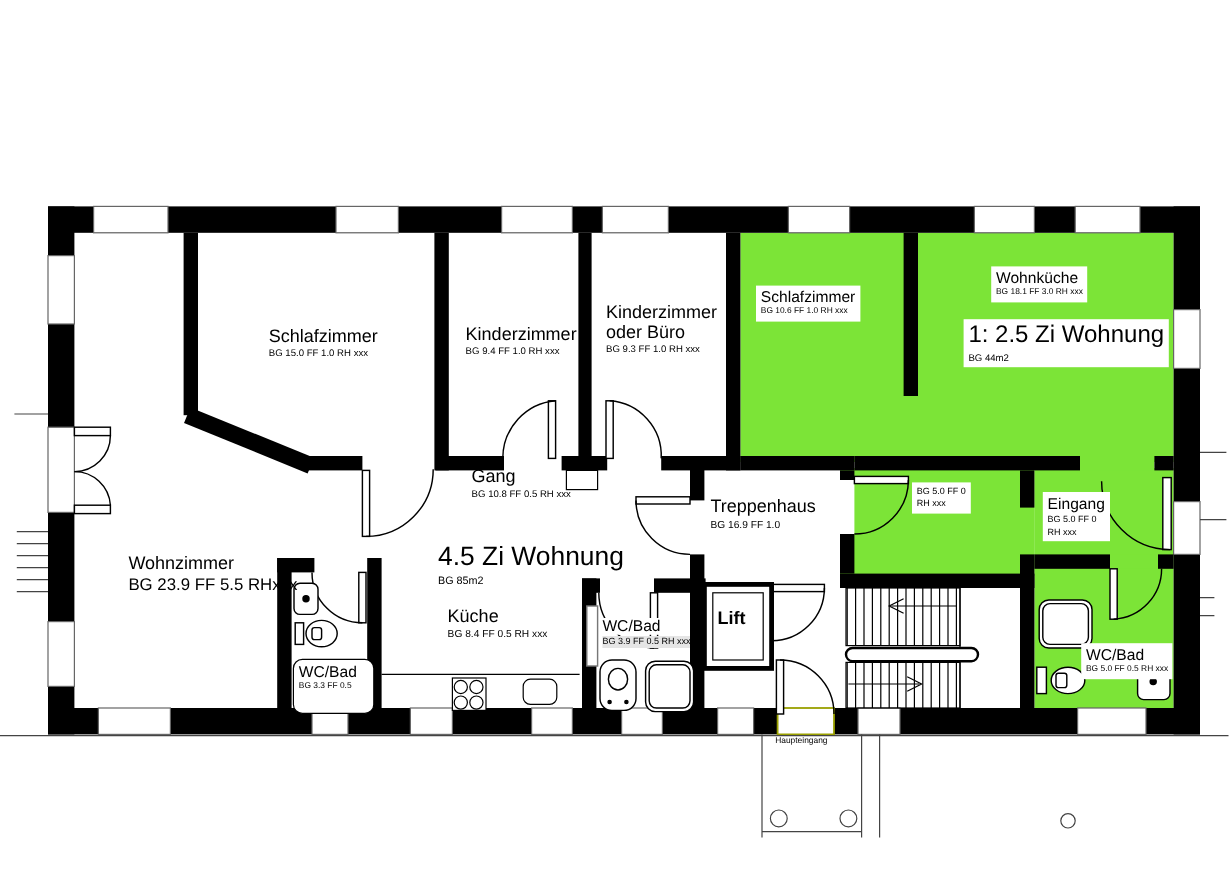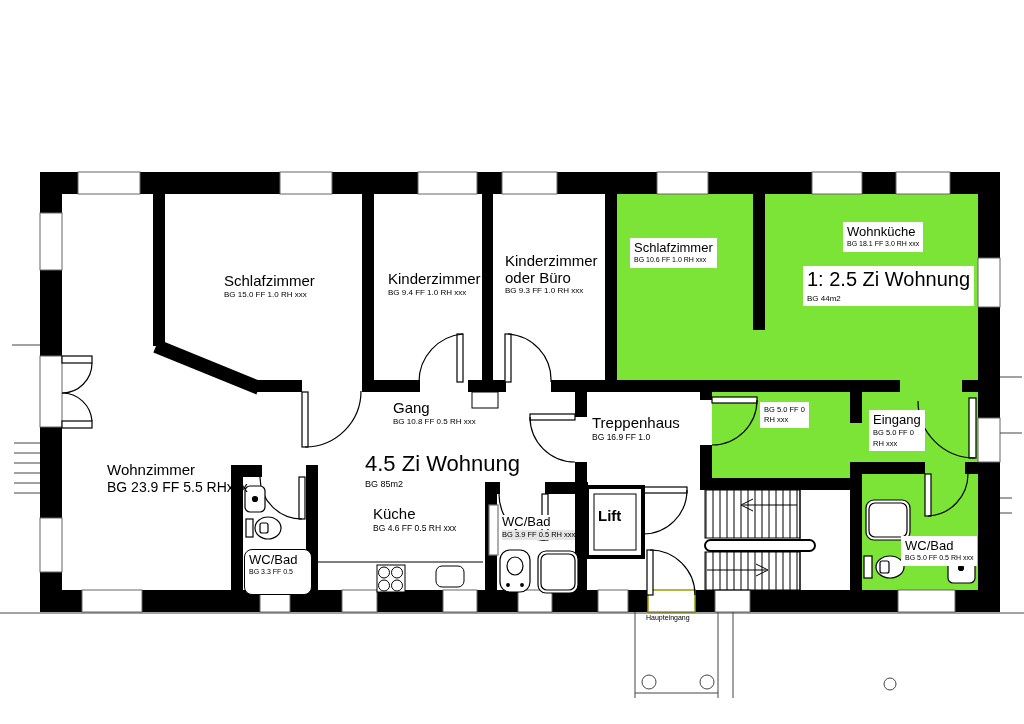--- a/index.html
+++ b/index.html
@@ -222,33 +222,33 @@
   <div class="lbl wrapbox" style="left:505px;top:253px;width:100px;">
     <span class="room-name">Kinderzimmer oder Büro</span>
     <span class="room-info" style="white-space:nowrap;">BG 9.3 FF 1.0 RH xxx</span>
   </div>
 
   <div class="lbl" style="left:107px;top:462px;">
     <span class="room-name">Wohnzimmer</span>
     <span class="room-info" style="font-size:14px;">BG 23.9 FF 5.5 RHxxx</span>
   </div>
 
-  <div class="lbl" style="left:393px;top:400px;">
+  <div class="lbl" style="left:393px;top:390px;">
     <span class="room-name">Gang</span>
     <span class="room-info">BG 10.8 FF 0.5 RH xxx</span>
   </div>
 
   <div class="lbl" style="left:365px;top:440px;margin-top:12px;">
     <span class="apt-title">4.5 Zi Wohnung</span>
     <span class="apt-area">BG 85m2</span>
   </div>
 
   <div class="lbl" style="left:373px;top:506px;">
     <span class="room-name">Küche</span>
-    <span class="room-info" style="font-size:8.5px;">BG 4.6 FF 0.5 RH xxx</span>
+    <span class="room-info" style="font-size:8.5px;">BG 8.4 FF 0.5 RH xxx</span>
   </div>
 
   <div class="lbl lbl-box shower-label" style="left:244px;top:549px;width:58px;height:38px;">
     <span class="room-name-sm">WC/Bad</span>
     <span class="room-info-sm">BG 3.3 FF 0.5</span>
   </div>
 
   <div class="lbl" style="left:502px;top:515px;">
     <span class="room-name-sm" style="background:#fff;">WC/Bad</span>
     <span class="room-info-sm" style="font-size:7.5px;background:#e5e5e5;">BG 3.9  FF 0.5 RH xxx</span>
@@ -261,21 +261,21 @@
 
   <div class="lbl" style="left:598px;top:508px;font-weight:bold;">
     <span class="room-name">Lift</span>
   </div>
 
   <div class="lbl lbl-box" style="left:630px;top:238px;">
     <span class="room-name-sm">Schlafzimmer</span>
     <span class="room-info-sm">BG 10.6 FF 1.0 RH xxx</span>
   </div>
 
-  <div class="lbl lbl-box" style="left:843px;top:222px;">
+  <div class="lbl lbl-box" style="left:826px;top:222px;">
     <span class="room-name-sm">Wohnküche</span>
     <span class="room-info-sm">BG 18.1 FF 3.0 RH xxx</span>
   </div>
 
   <div class="lbl lbl-box" style="left:803px;top:266px;">
     <span class="apt-title-sm">1: 2.5 Zi Wohnung</span>
     <span class="apt-area" style="font-size:8px;">BG 44m2</span>
   </div>
 
   <div class="lbl lbl-box" style="left:760px;top:402px;">

